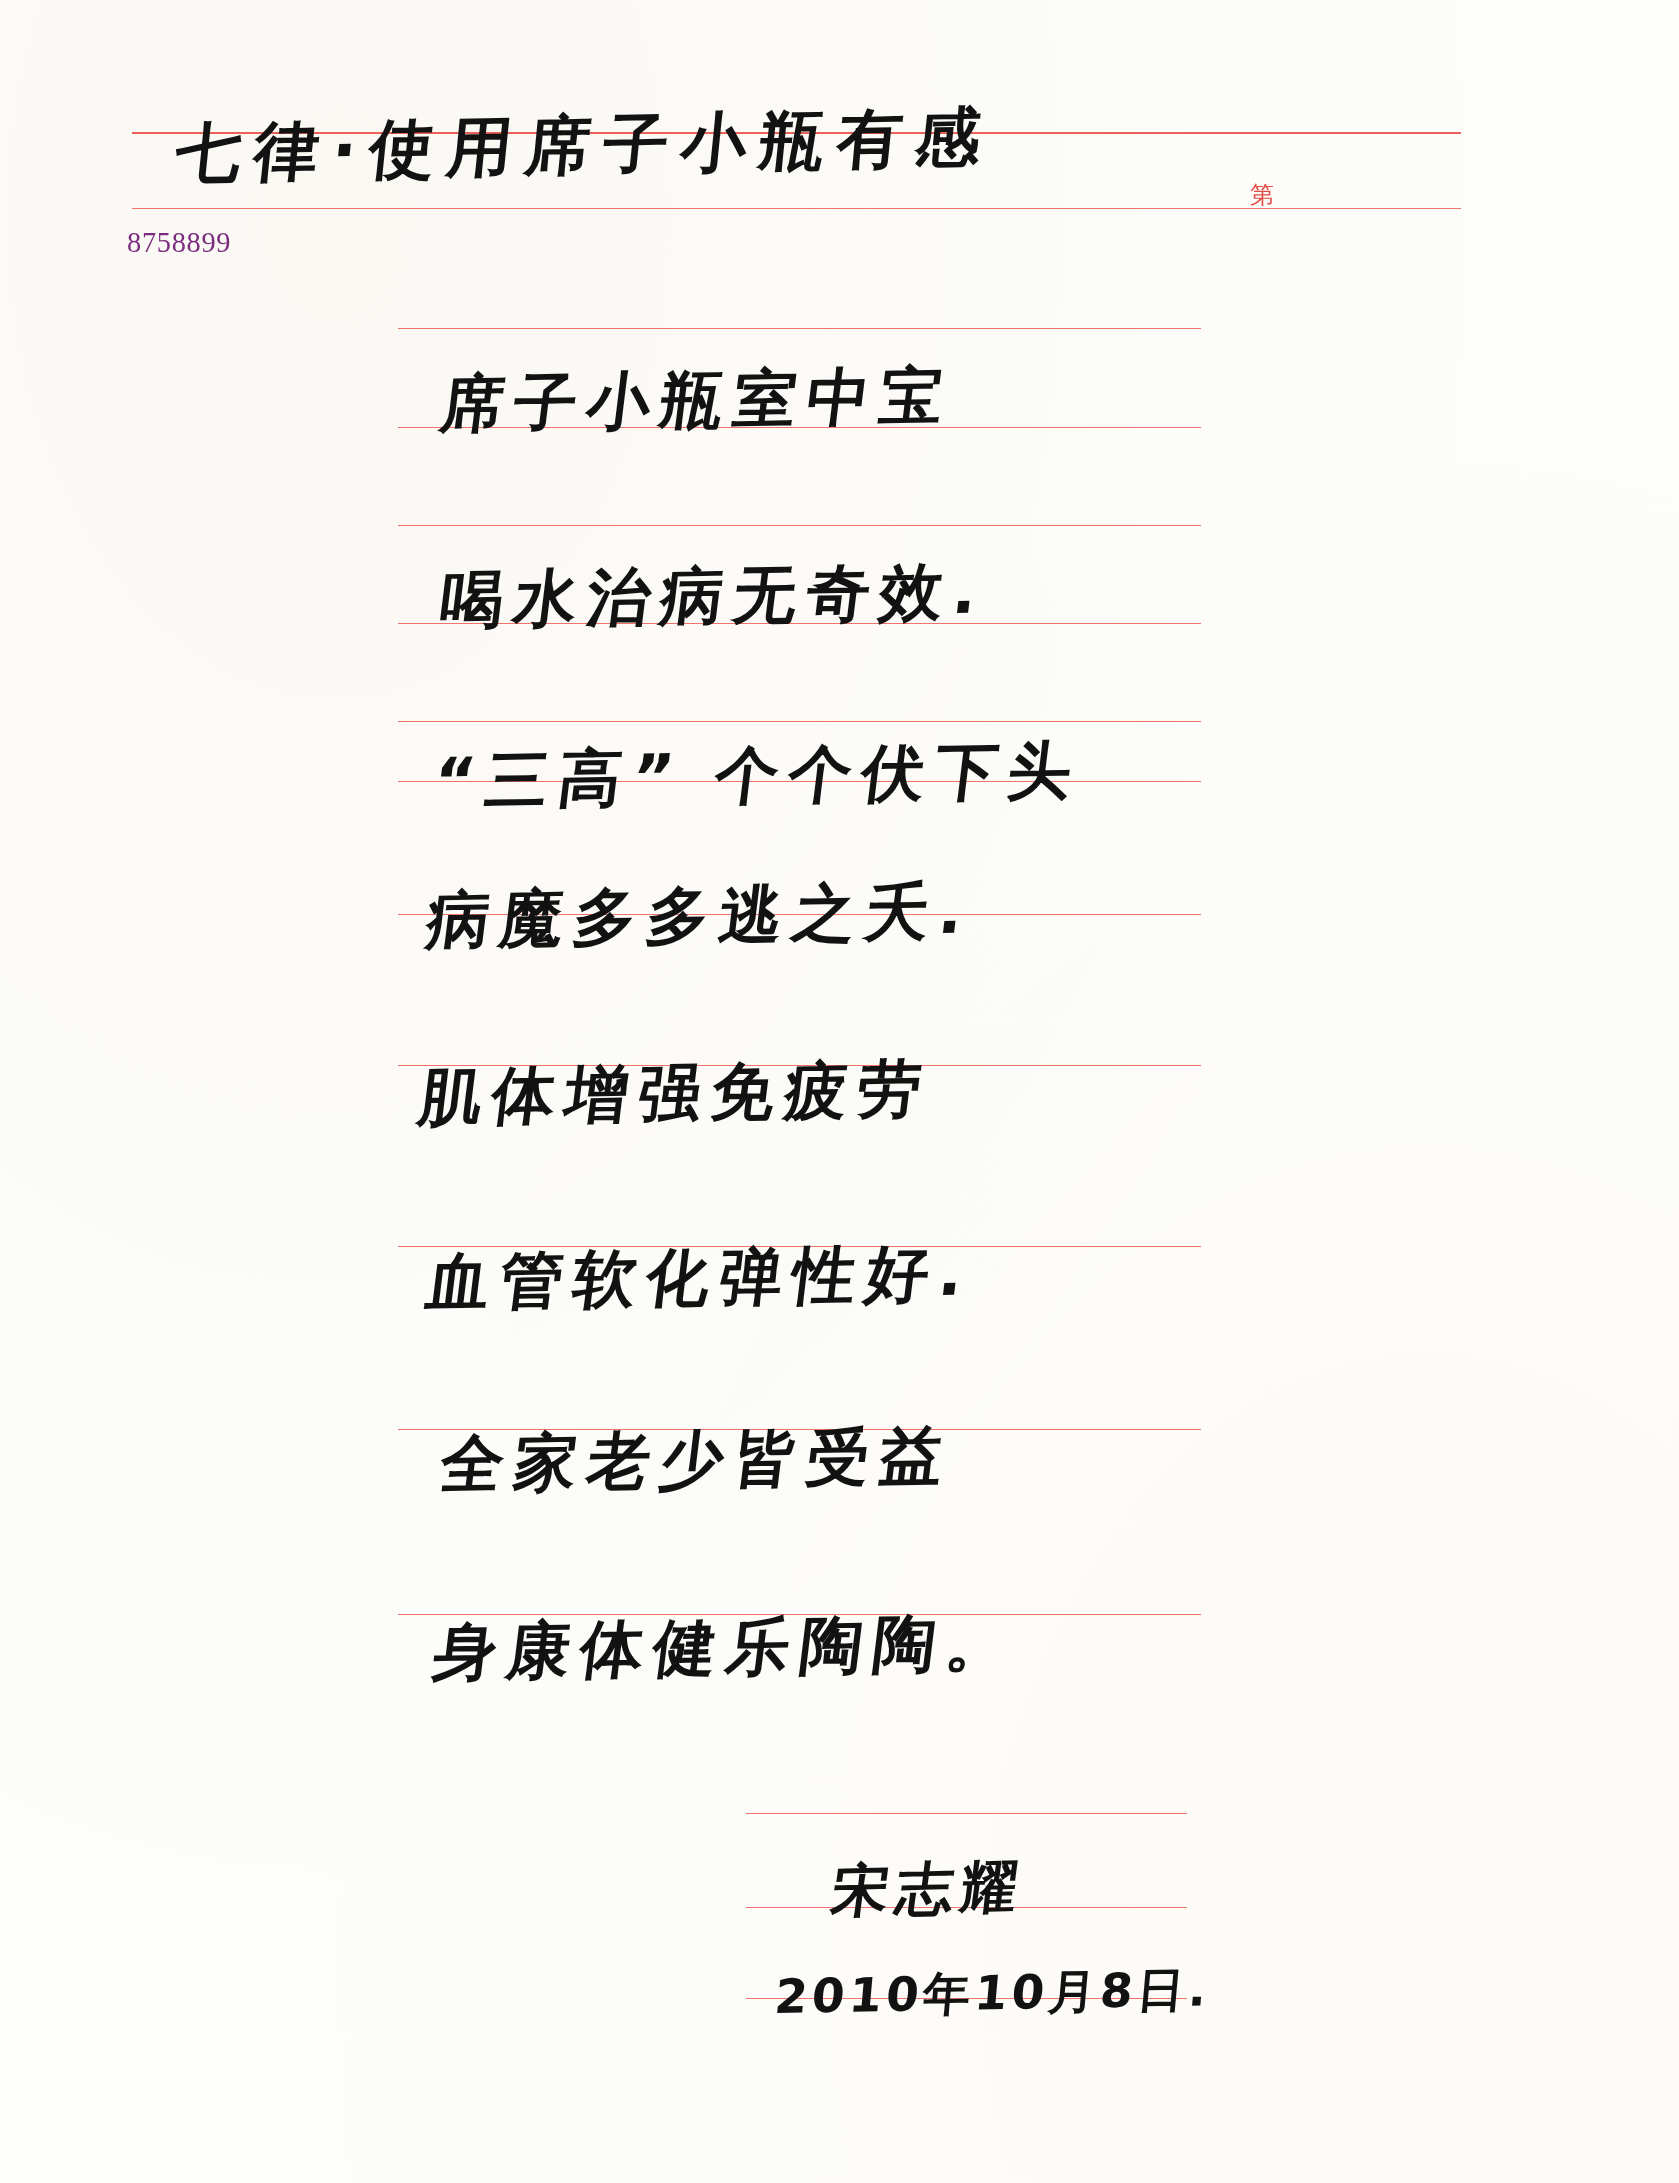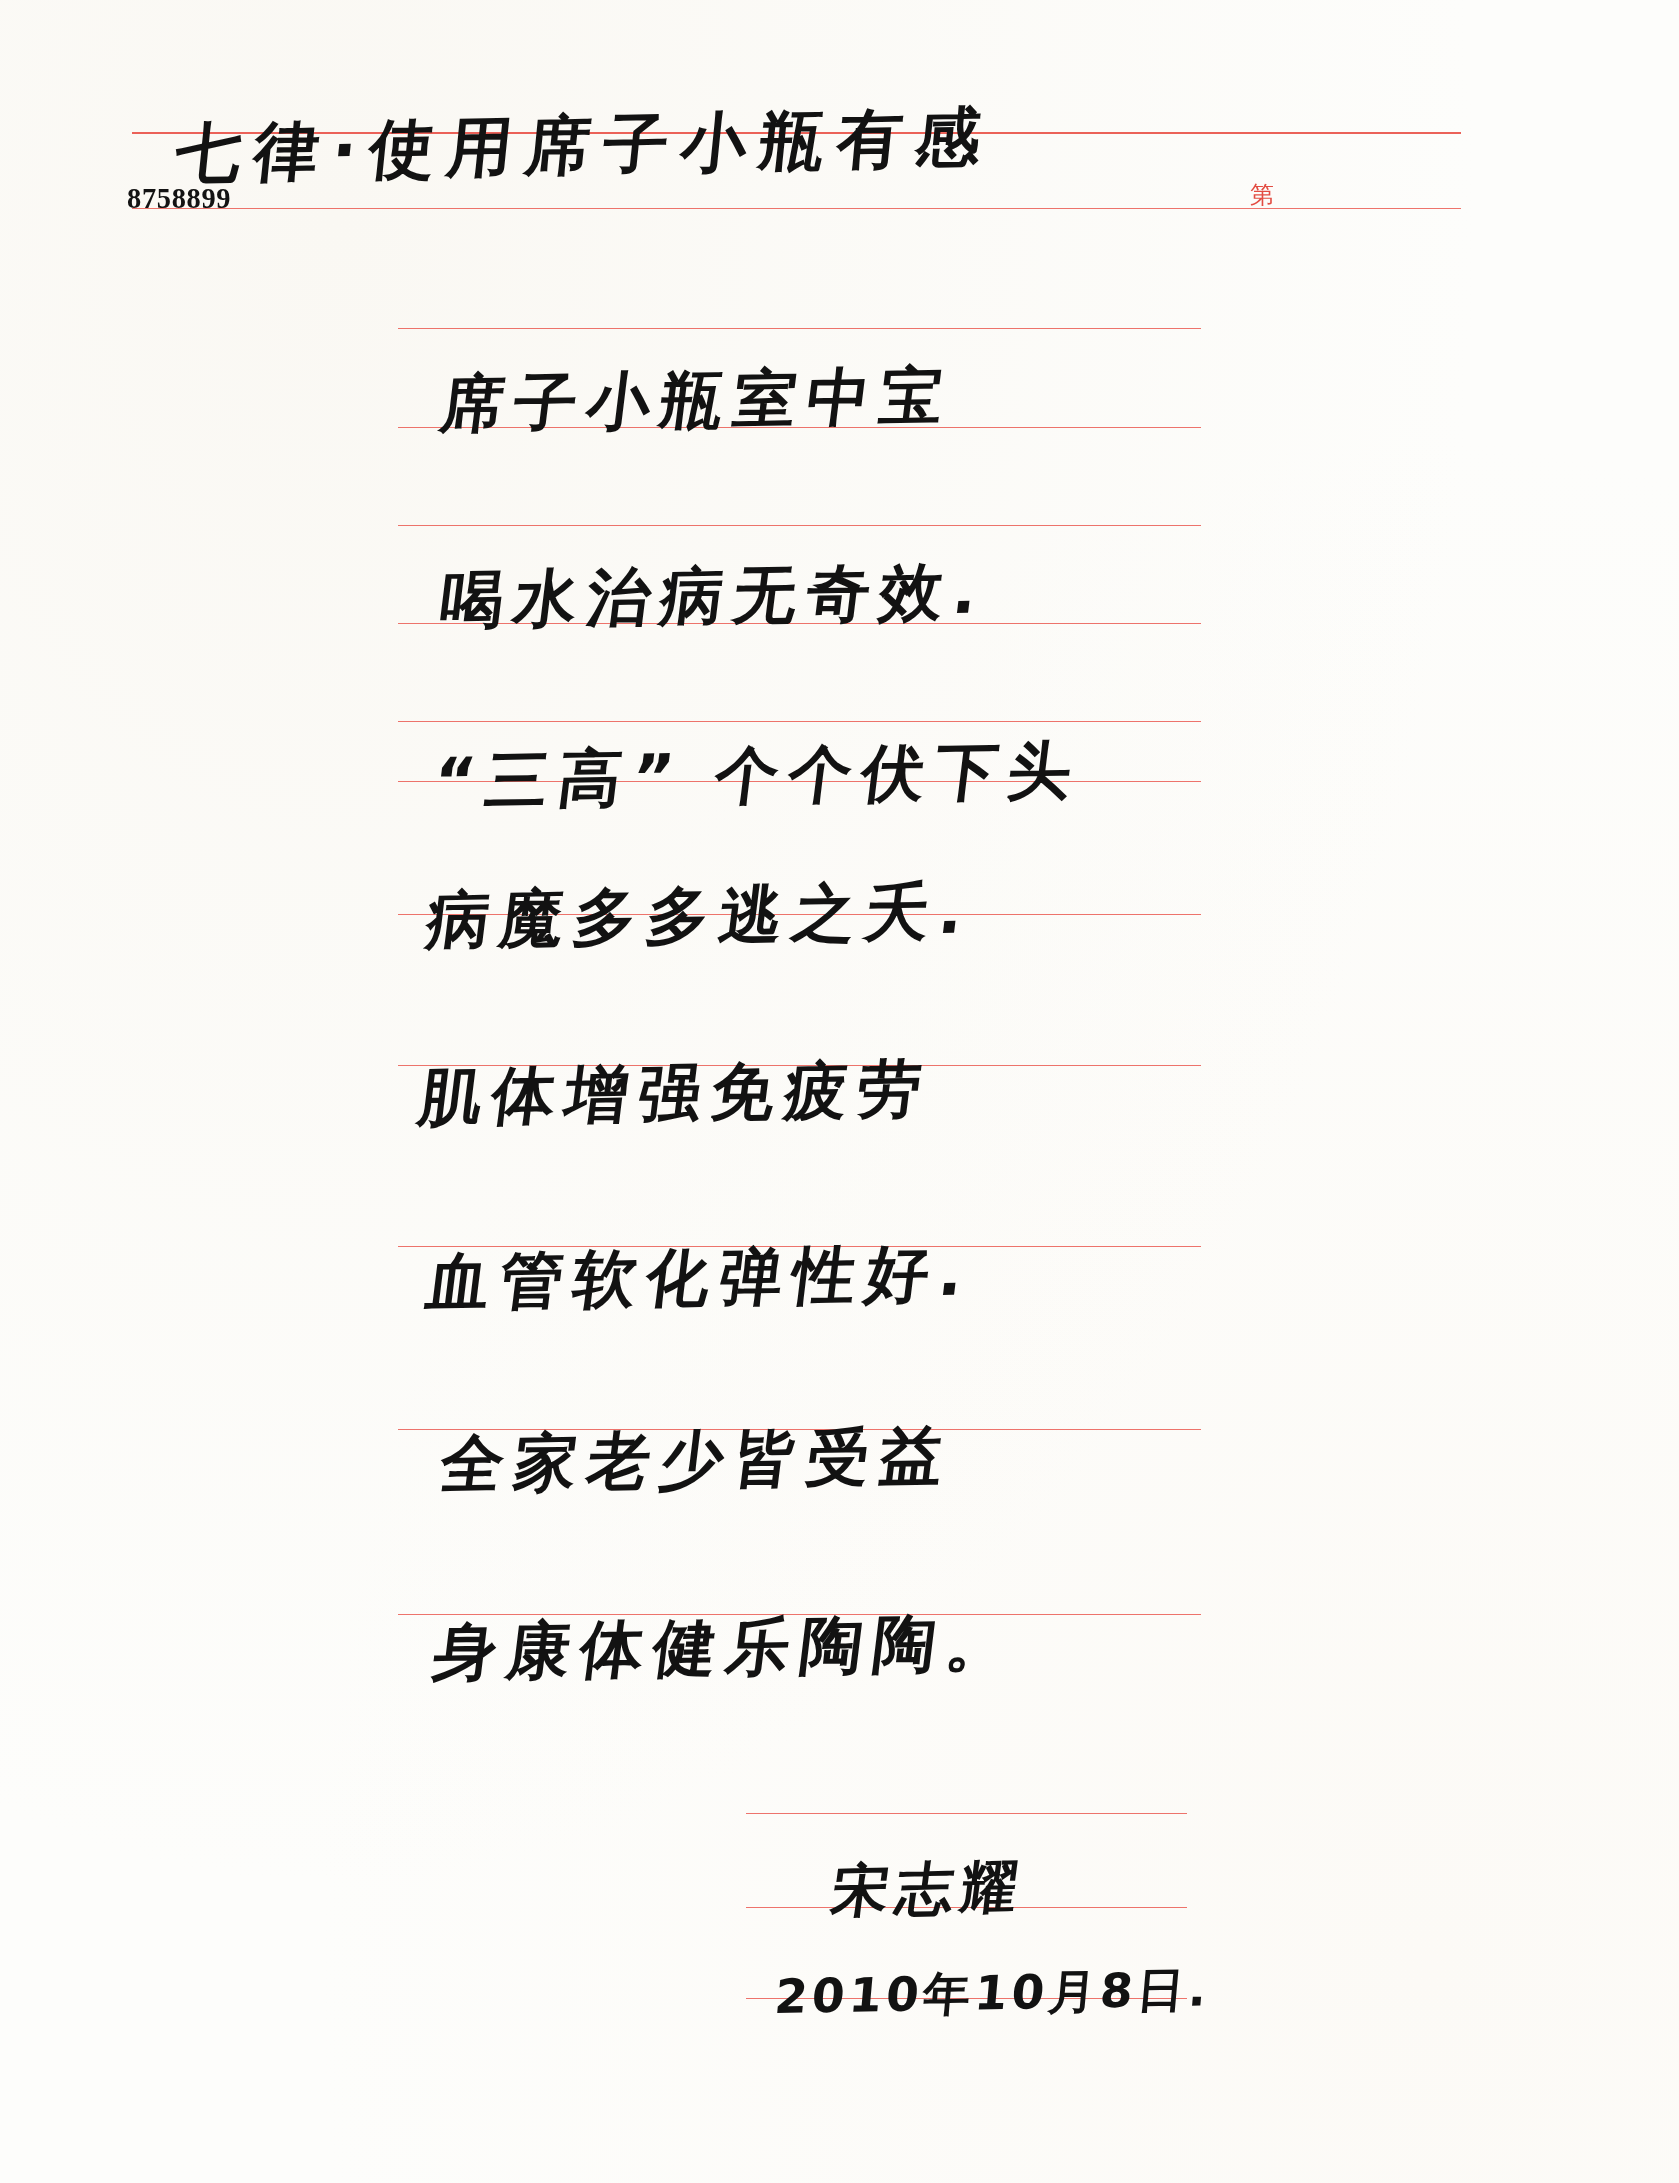--- a/index.html
+++ b/index.html
@@ -37,26 +37,27 @@
     position: absolute;
     height: 2.1px;
     background: #e8463c;
     opacity: .85;
   }
   .rule.thin { height: 1.4px; opacity: .75; }
 
   
   .serial {
     position: absolute;
-    color: #000000;
+    color: #701a75;
     font-family: "Liberation Serif", serif;
-    font-weight: 700;
+    font-weight: 400;
     font-size: 28.4px;
     letter-spacing: 0.7px;
     opacity: .92;
+    margin-top: 44px;
   }
 
   
   .page-marker {
     position: absolute;
     color: #e03a2f;
     font-family: "Liberation Serif", serif;
     font-size: 24px;
     opacity: .9;
   }

